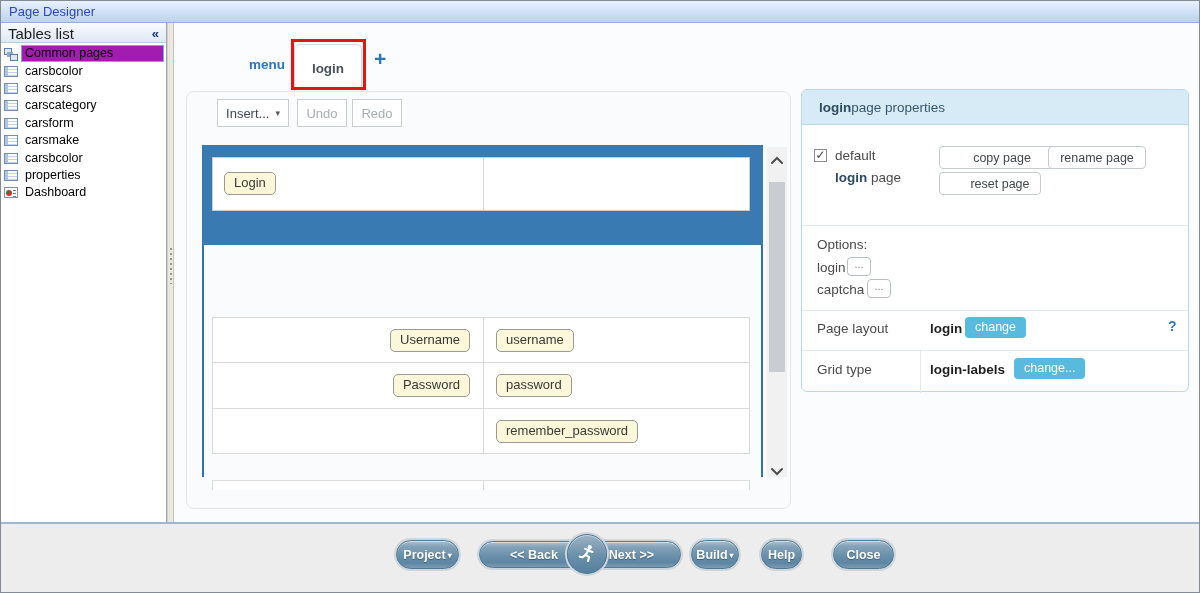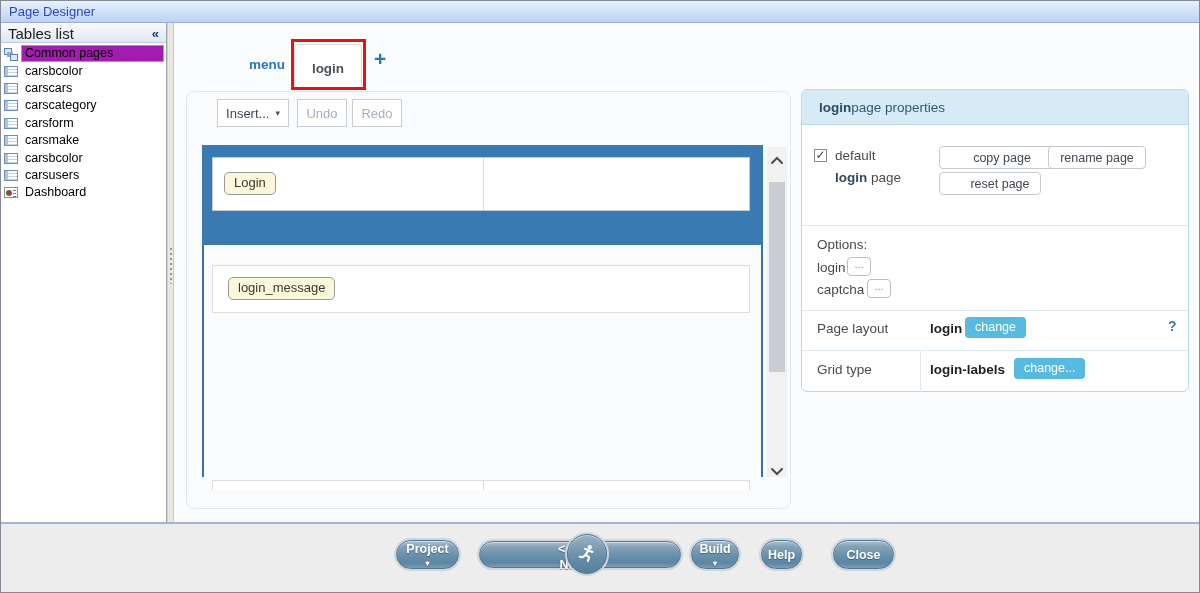--- a/index.html
+++ b/index.html
@@ -92,21 +92,21 @@
   .dots-btn { position:absolute; width:24px; height:19px; background:#fff; border:1px solid #b9bec3; border-radius:4px; color:#8a8f94; font-size:11px; line-height:13px; text-align:center; cursor:pointer; }
   .change-btn { position:absolute; background:#58bade; color:#fff; border-radius:4px; font-size:12.5px; padding:3px 10px 4px; cursor:pointer; }
   .help-q { position:absolute; left:366px; top:228px; color:#2f7bc0; font-weight:bold; font-size:14px; cursor:pointer; }
   .grid-vline { position:absolute; left:118px; top:260px; width:1px; height:43px; background:#dfeaf2; }
 
   
   .bottombar { position:absolute; left:0; right:0; top:521px; height:71px; background:#ededee; border-top:2px solid #a2b6d4; }
   .steel { position:absolute; background:linear-gradient(180deg,#b0c2cf 0%,#84a2b8 20%,#6990ab 55%,#5d86a3 82%,#7e9cb2 100%);
     border:1px solid #4e7997; border-radius:15px; box-shadow:0 0 0 2px #cfd6db, inset 0 1px 0 rgba(255,255,255,.45);
     color:#fff; font-weight:bold; font-size:12.5px; text-shadow:0 1px 1px rgba(25,55,75,.55);
-    display:flex; align-items:center; justify-content:center; gap:2px; cursor:pointer;flex-direction:column; }
+    display:flex; align-items:center; justify-content:center; gap:2px; cursor:pointer; }
   .steel .caret { font-size:8px; padding-top:1px; }
   .b-project { left:395px; top:16px; width:63px; height:29px; }
   .b-pill { left:478px; top:17px; width:202px; height:27px; justify-content:space-between; padding:0 26px 0 30px; }
   .b-circle { left:566px; top:10px; width:40px; height:40px; border-radius:50%; z-index:2;
     background:linear-gradient(180deg,#9db3c4 0%,#6a8fa9 55%,#54809f 100%); }
   .b-build { left:690px; top:16px; width:48px; height:29px; }
   .b-help { left:760px; top:16px; width:41px; height:29px; }
   .b-close { left:832px; top:16px; width:61px; height:29px; }
 </style>
 </head>
@@ -147,21 +147,21 @@
       <div class="tree-item">
         <span class="ticon icon-table"></span>
         <span class="tlabel">carsmake</span>
       </div>
       <div class="tree-item">
         <span class="ticon icon-table"></span>
         <span class="tlabel">carsbcolor</span>
       </div>
       <div class="tree-item">
         <span class="ticon icon-table"></span>
-        <span class="tlabel">carsusers</span>
+        <span class="tlabel">properties</span>
       </div>
       <div class="tree-item">
         <span class="ticon icon-dash"></span>
         <span class="tlabel">Dashboard</span>
       </div>
     </div>
   </div>
 
   <div class="splitter">
     <div class="grip"></div>
@@ -185,24 +185,46 @@
       <div class="vline-blue" style="left:15px"></div>
       <div class="vline-blue" style="left:574px"></div>
 
       <div class="band">
         <div class="band-row">
           <div class="cell-div"></div>
           <span class="chip chip-login">Login</span>
         </div>
       </div>
 
-      <div class="box box-msg">
-        <span class="chip chip-msg">login_message</span>
-      </div>
-
+
+      <div class="box box-form">
+        <div class="cell-div" style="top:0;bottom:0"></div>
+        <div class="form-row">
+          <div class="fr-left">
+              <span class="chip">Username</span>
+            </div>
+          <div class="fr-right">
+              <span class="chip">username</span>
+            </div>
+        </div>
+        <div class="form-row">
+          <div class="fr-left">
+              <span class="chip">Password</span>
+            </div>
+          <div class="fr-right">
+              <span class="chip">password</span>
+            </div>
+        </div>
+        <div class="form-row">
+          <div class="fr-left"></div>
+          <div class="fr-right">
+              <span class="chip">remember_password</span>
+            </div>
+        </div>
+      </div>
 
       <div class="box box-partial">
         <div class="cell-div"></div>
       </div>
 
       <div class="scrollbar">
         <div class="sb-up">
           <svg width="12" height="10" viewBox="0 0 12 10">
               <path d="M1 7 L6 2 L11 7" stroke="#4d4d4d" stroke-width="2" fill="none" stroke-linecap="round"></path>
             </svg>

